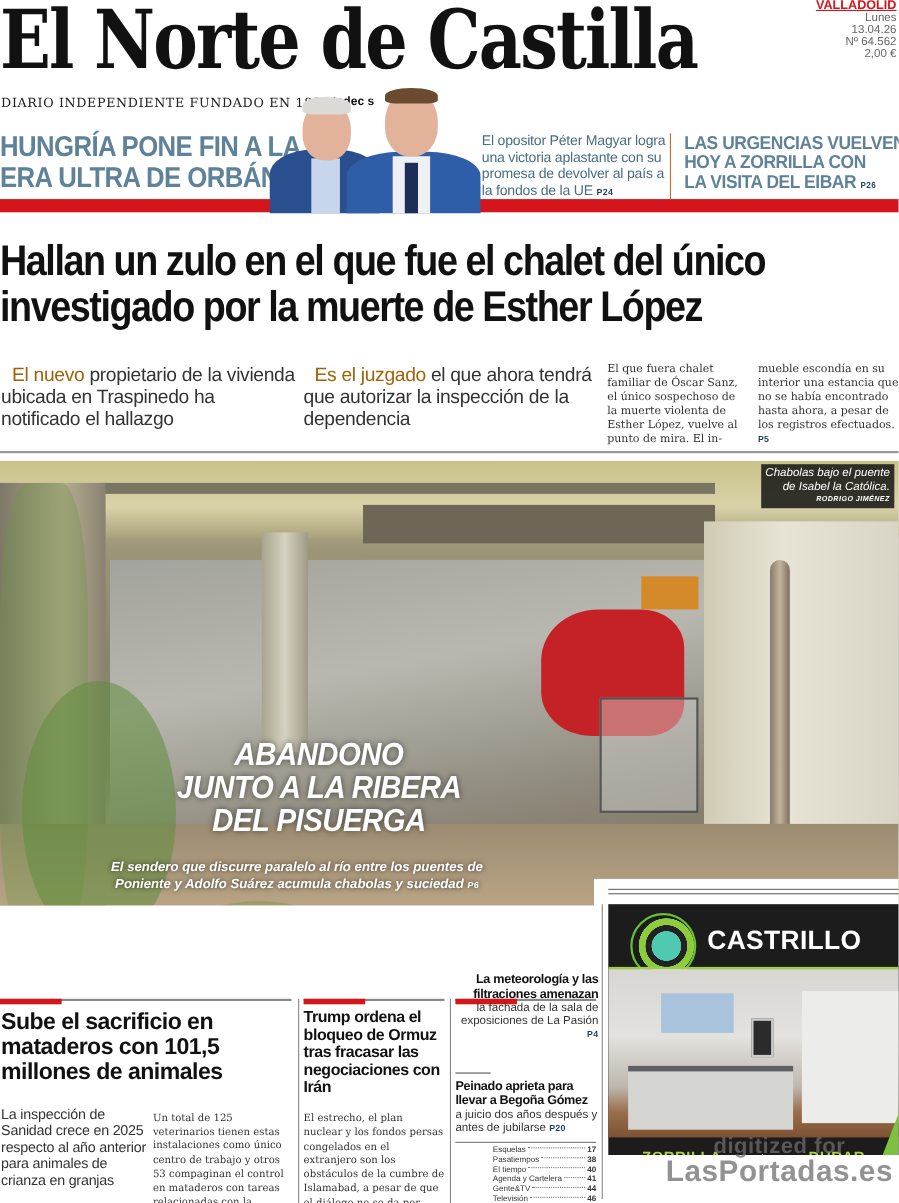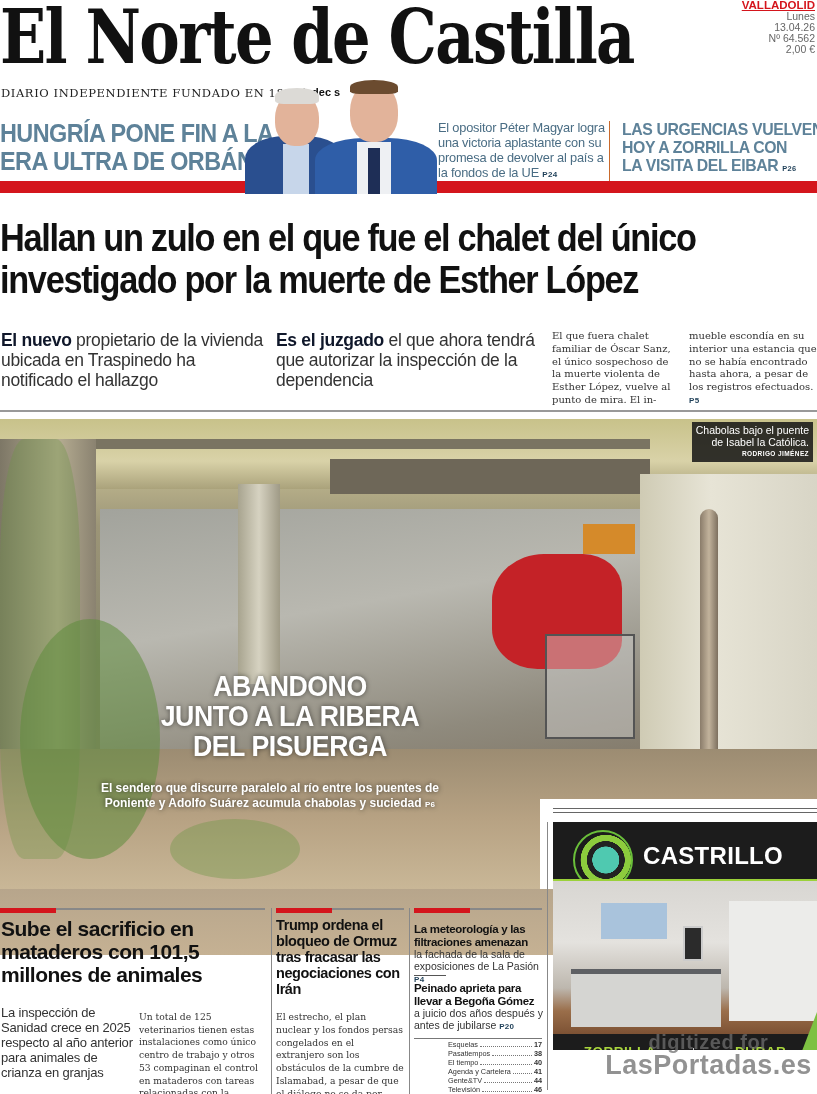--- a/index.html
+++ b/index.html
@@ -42,33 +42,33 @@
     transform: scaleX(0.93); transform-origin: left top; }
   .promo-right .pageref { color: #1d3e57; }
   .red-band { position: absolute; left: 0; top: 181px; width: 817px; height: 12px; background: #d4151c; }
 
   
   .lead-headline { position: absolute; left: 0; top: 217px; width: 900px; font-weight: bold;
     font-size: 39px; line-height: 42px; letter-spacing: -1.5px; color: #111; white-space: nowrap;
     transform: scaleX(0.88); transform-origin: left top; }
   .deck { position: absolute; top: 330px; font-size: 17.5px; line-height: 20px; color: #333;
     letter-spacing: -0.3px; font-weight: normal; }
-  .deck b { color: #0f172a; font-weight: bold; }
+  .deck b { color: #a16207; font-weight: normal; padding-left: 10px; }
   .deck-1 { left: 1px; width: 270px; }
   .deck-2 { left: 276px; width: 270px; }
   .lead-body { position: absolute; top: 330px; width: 128px; font-family: "DejaVu Serif", serif;
     font-size: 10px; line-height: 12.8px; color: #333; }
   .lead-body-1 { left: 552px; }
   .lead-body-2 { left: 689px; }
   .lead-body .pageref { font-family: "Liberation Sans", sans-serif; }
   .rule-top { position: absolute; left: 0; top: 410px; width: 817px; height: 2px; background: #999; }
 
   
-  .photo { position: absolute; left: 0; top: 419px; width: 817px; height: 536px; overflow: hidden;
-    background: linear-gradient(180deg, #b9b07c 0%, #c5bd93 8%, #9c9577 20%, #88846d 45%, #8f8470 70%, #b4a38a 85%, #c5b193 100%); }
+  .photo { position: absolute; left: 0; top: 419px; width: 817px; height: 404px; overflow: hidden;
+    background: linear-gradient(180deg, #b9b07c 0%, #c5bd93 8%, #9c9577 20%, #88846d 45%, #8f8470 70%, #b4a38a 85%, #c5b193 100%); font-style: italic; }
   .ceiling { position: absolute; left: 0; top: 0; width: 817px; height: 70px;
     background: linear-gradient(180deg, #c8c28a, #d9d2a8 60%, #aaa27b); }
   .beam { position: absolute; background: #7a7462; }
   .pillar-l { position: absolute; left: 0; top: 20px; width: 96px; height: 400px;
     background: linear-gradient(90deg, #7d7766, #b6ad92 60%, #8a8270); }
   .pillar-m { position: absolute; left: 238px; top: 65px; width: 42px; height: 200px;
     background: linear-gradient(90deg, #a8a48f, #d6d2c1, #9f9a86); }
   .wall-r { position: absolute; left: 640px; top: 55px; width: 177px; height: 360px;
     background: linear-gradient(90deg, #cfcbb4, #e7e4d6 40%, #d8d5c6); }
   .pipe { position: absolute; left: 700px; top: 90px; width: 18px; height: 300px; border-radius: 9px;
@@ -104,25 +104,25 @@
   .story-1-deck { position: absolute; left: 1px; top: 1005px; width: 135px; font-size: 13px;
     line-height: 15px; color: #333; letter-spacing: -0.2px; }
   .story-1-body { position: absolute; left: 139px; top: 1011px; width: 128px; font-family: "DejaVu Serif", serif;
     font-size: 9.2px; line-height: 12.7px; color: #333; }
   .story-2-title { position: absolute; left: 276px; top: 917px; width: 135px; font-weight: bold;
     font-size: 14.5px; line-height: 16px; letter-spacing: -0.4px; color: #111; }
   .story-2-body { position: absolute; left: 276px; top: 1011px; width: 128px; font-family: "DejaVu Serif", serif;
     font-size: 9.2px; line-height: 12.8px; color: #333; }
   .brief { position: absolute; left: 414px; width: 130px; font-size: 10.5px; line-height: 12px; color: #333; }
   .brief b { display: block; color: #111; font-size: 11.5px; line-height: 12.5px; letter-spacing: -0.3px; }
-  .brief-1 { top: 923px; }
+  .brief-1 { top: 885px; text-align: right; }
   .brief-2 { top: 982px; }
   .brief-rule { position: absolute; left: 414px; top: 975px; width: 32px; height: 1px; background: #555; }
   .index { position: absolute; left: 414px; top: 1040px; width: 128px; font-size: 7.3px; line-height: 9px; color: #333; }
-  .index-row { display: flex; align-items: flex-end; border-bottom: 0; padding-left: 34px; }
+  .index-row { display: flex; align-items: center; border-bottom: 0; padding-left: 34px; }
   .index-row .name { white-space: nowrap; }
   .index-row .dots { flex: 1; border-bottom: 1px dotted #777; margin: 0 2px 2px; }
   .index-row .num { font-weight: bold; }
   .index-top { position: absolute; left: 414px; top: 1038px; width: 128px; height: 1px; background: #777; }
 
   
   .ad { position: absolute; left: 553px; top: 822px; width: 264px; height: 228px; background: #1c1c1c; overflow: hidden; }
   .ad-top-rules { position: absolute; left: 553px; top: 808px; width: 264px; height: 5px;
     border-top: 1px solid #666; border-bottom: 1px solid #666; }
   .ad-vrule { position: absolute; left: 547px; top: 822px; width: 1px; height: 268px; background: #888; }

